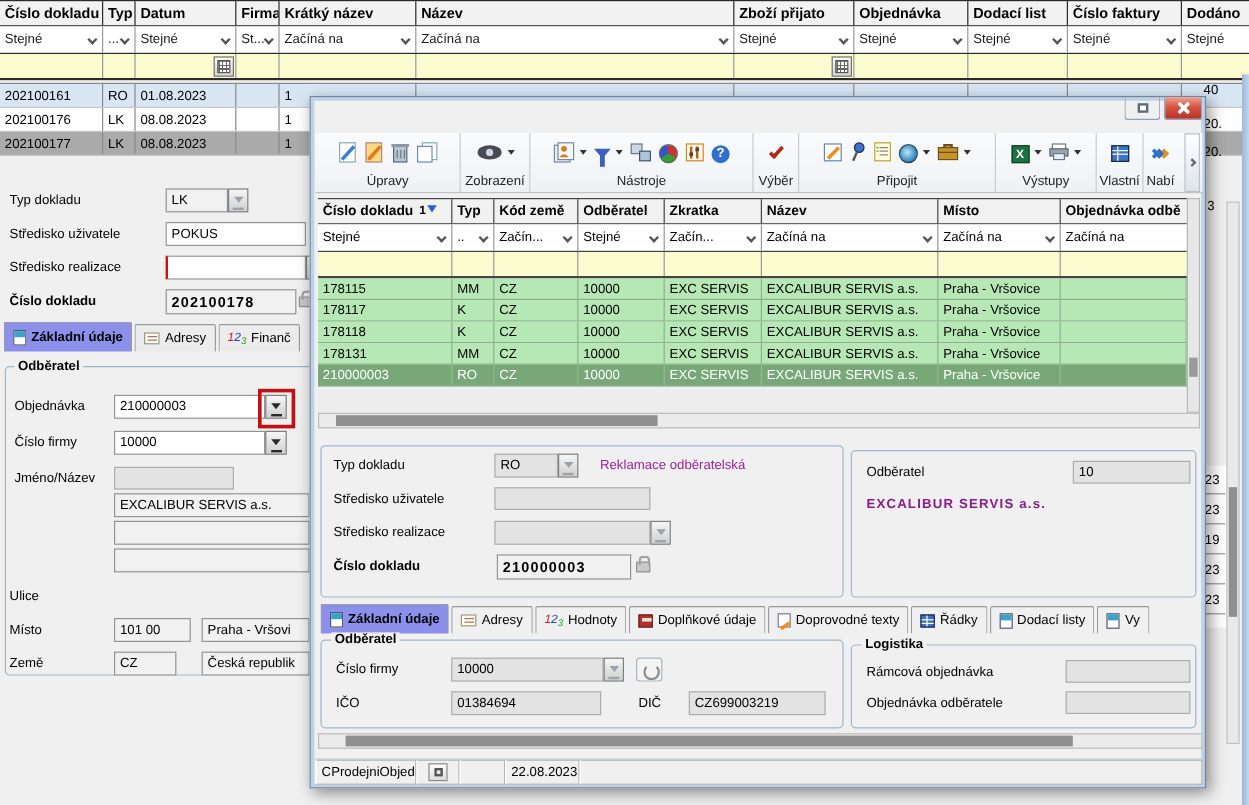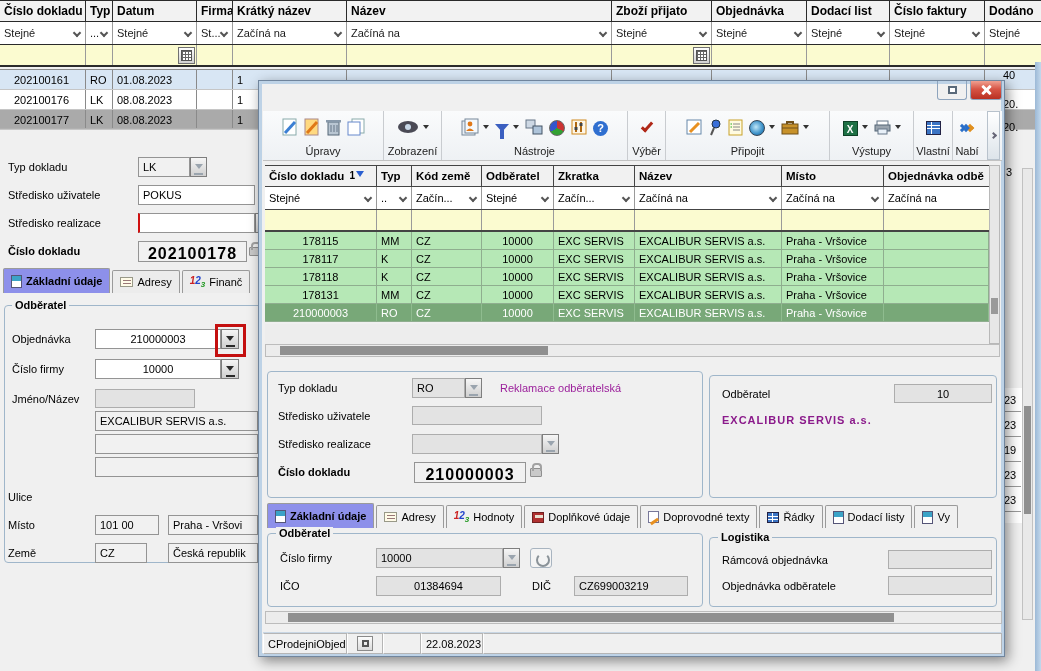--- a/index.html
+++ b/index.html
@@ -16,47 +16,47 @@
 .chev{position:absolute;right:5px;top:8px;width:6px;height:6px;border-right:2px solid #555;border-bottom:2px solid #555;transform:rotate(45deg)}
 .yrow{display:flex;height:22px;background:#fbfbd0;border-bottom:2px solid #2a2a2a}
 .ycell{position:relative;border-right:1px solid #9a9a9a}
 .calbtn{position:absolute;right:1px;top:2px;width:17px;height:17px;background:linear-gradient(#fdfdfd,#d2d2d2);border:1px solid #707070;display:flex;align-items:center;justify-content:center}
 .calbtn b{width:11px;height:11px;border:1px solid #555;background:
  repeating-linear-gradient(#666 0 1px,transparent 1px 3px),
  repeating-linear-gradient(90deg,#666 0 1px,transparent 1px 3px),#fff}
 .gaprow{height:3px;background:#f0f0f0;border-bottom:1px solid #8a8a8a}
 .drow{display:flex;height:20px;border-bottom:1px solid #c6c6c6}
 .dcell{border-right:1px solid #8a8a8a;padding:4px 4px 0 4px;white-space:nowrap;overflow:hidden}
-.num{text-align:center;padding-right:6px}
+.num{text-align:left;padding-right:6px}
 .row-blue{background:#d8e6f4}.row-white{background:#fff}.row-sel{background:#aaaaaa}
 .b1{width:86px}.b2{width:27px}.b3{width:84px}.b4{width:36px}.b5{width:114px}.b6{width:265px}
 .b7{width:100px}.b8{width:95px}.b9{width:83px}.b10{width:95px}.b11{width:56px;border-right:none}
 
 
 #bg-form{position:absolute;left:0;top:128px;width:258px;height:543px;z-index:2;overflow:hidden;border-top:1px solid #b0b0b0}
 .lbl{position:absolute;white-space:nowrap}
 .fld{position:absolute;background:#f1f1f1;border:1px solid #949494;padding:3px 4px 0 4px;white-space:nowrap;overflow:hidden;height:20px}
 .fld.white{background:#fff}
 .fld.dis{background:#e3e3e3;border-color:#adadad}
 .fld.redl{border-left:2px solid #d01010}
-.fld.bold{font-weight:bold;font-size:16px;letter-spacing:1px}
+.fld.bold{font-weight:bold;font-size:12px;letter-spacing:1px}
 .pbtn{position:absolute;background:linear-gradient(#f6f6f6,#cfcfcf);border:1px solid #7e7e7e;display:flex;flex-direction:column;align-items:center;justify-content:center}
 .pbtn .tri{width:0;height:0;border:4px solid transparent;border-top:5px solid #2a2a2a;margin-top:4px}
 .pbtn .bar{width:9px;height:2px;background:#2a2a2a;margin-top:0}
 .pbtn.dis .tri{border-top-color:#9aa4ae}.pbtn.dis .bar{background:#9aa4ae}
 .lock{position:absolute;width:12px;height:9px;background:#c9c9c9;border:1px solid #8f8f8f;border-radius:1px}
 .lock:before{content:"";position:absolute;left:1px;top:-6px;width:6px;height:6px;border:2px solid #a2a2a2;border-bottom:none;border-radius:4px 4px 0 0}
 .tabs{position:absolute;display:flex;align-items:flex-end}
 .tab{display:inline-flex;align-items:center;gap:4px;height:23px;padding:0 7px;background:#ececec;border:1px solid #9a9a9a;border-bottom:none;border-radius:2px 2px 0 0;white-space:nowrap;margin-right:2px}
 .tab.active{background:#8d90ea;font-weight:bold;height:25px}
 .icodoc{display:inline-block;width:11px;height:13px;background:#fff;border:1px solid #557;position:relative}
 .icodoc:before{content:"";position:absolute;left:0;top:0;width:100%;height:5px;background:#3ba3c7}
 .icocard{display:inline-block;width:13px;height:10px;background:#fffbe8;border:1px solid #998;position:relative}
 .icocard:before{content:"";position:absolute;left:2px;top:2px;width:8px;height:1px;background:#977;box-shadow:0 3px 0 #977}
-.ico123{font-weight:bold;font-size:10px;letter-spacing:0}
+.ico123{font-weight:normal;font-size:10px;letter-spacing:0}
 .ico123 .r{color:#cc2222}.ico123 .b{color:#2244cc}.ico123 .g{color:#229922;font-size:8px;vertical-align:sub}
 .icoreg{display:inline-block;width:12px;height:11px;background:#b03030;border:1px solid #702020;position:relative}
 .icoreg:before{content:"";position:absolute;left:2px;top:2px;width:8px;height:3px;background:#e8e0d0}
 .icotbl{display:inline-block;width:12px;height:11px;background:#3b74c4;border:1px solid #224;position:relative}
 .icotbl:before{content:"";position:absolute;left:0;top:3px;width:100%;height:1px;background:#fff;box-shadow:0 3px 0 #fff}
 .icotbl:after{content:"";position:absolute;left:4px;top:0;width:1px;height:100%;background:#fff}
 .iconote{display:inline-block;width:11px;height:12px;background:#fff;border:1px solid #779;position:relative}
 .iconote:before{content:"";position:absolute;left:1px;top:8px;width:9px;height:3px;background:#e89020;transform:rotate(-35deg)}
 .fieldset{position:absolute;border:1px solid #9fb6ca;border-radius:4px}
 .fieldset .legend{position:absolute;top:-7px;left:7px;background:#f0f0f0;padding:0 3px;font-weight:bold}

